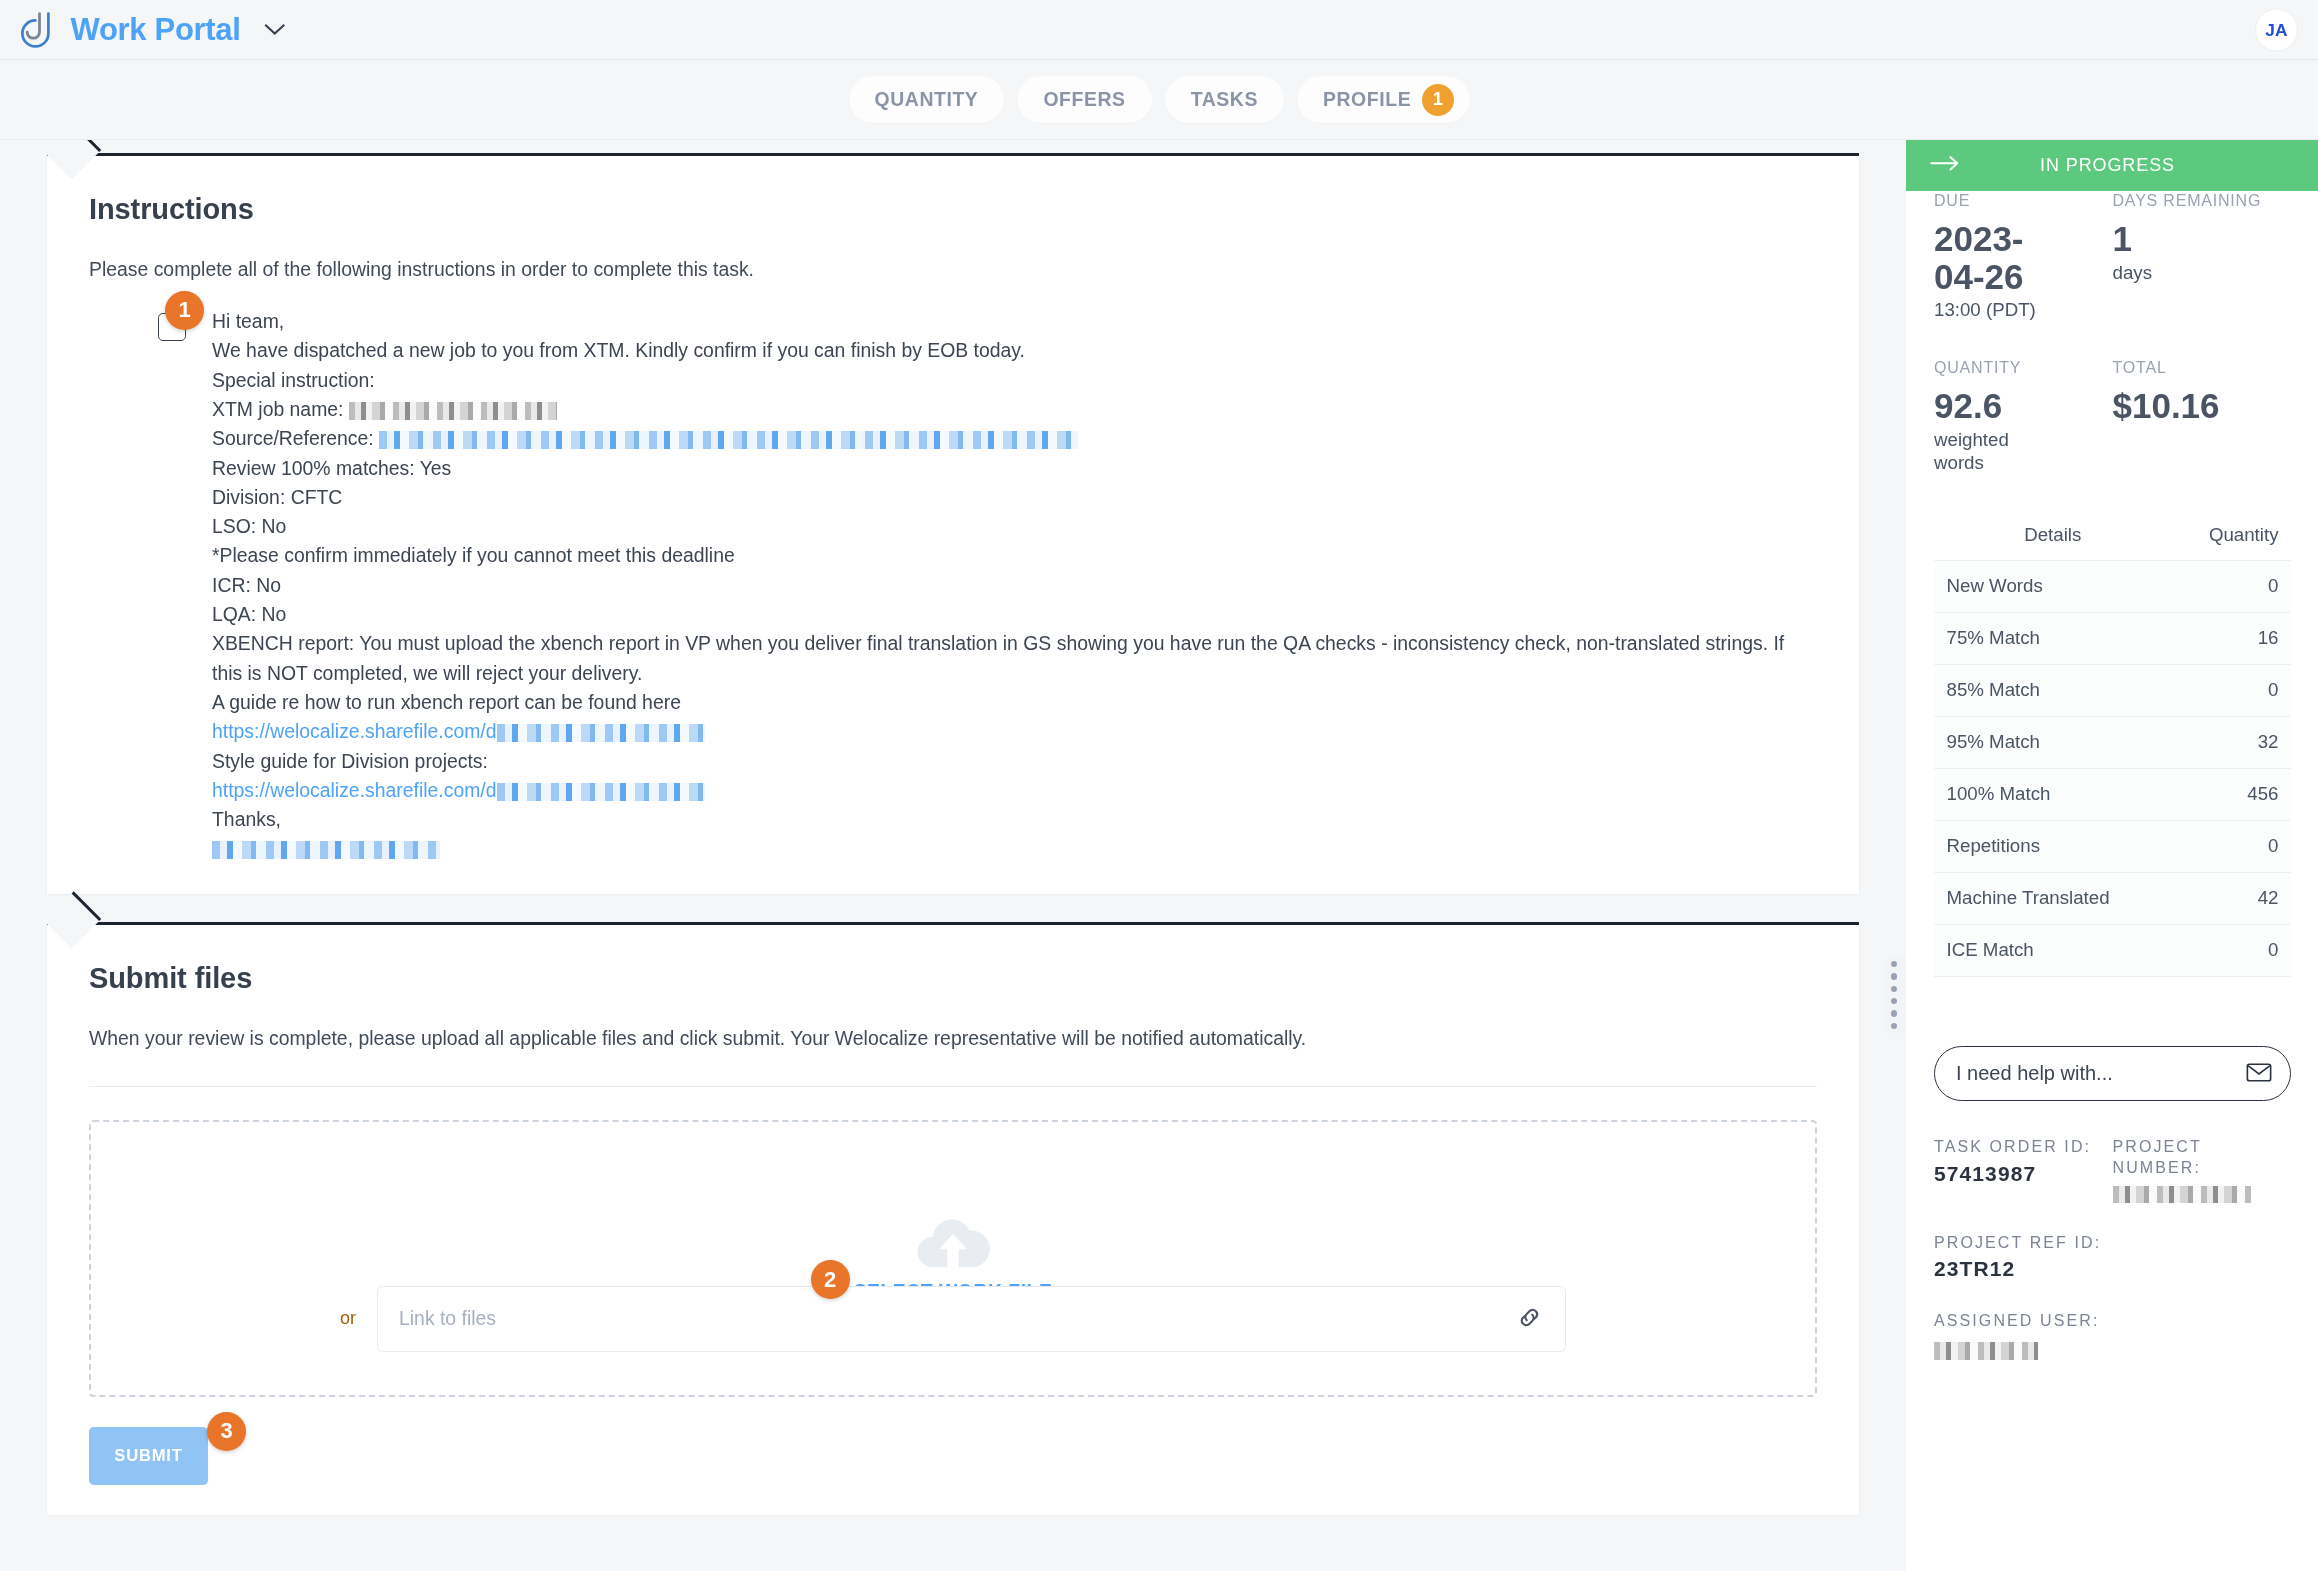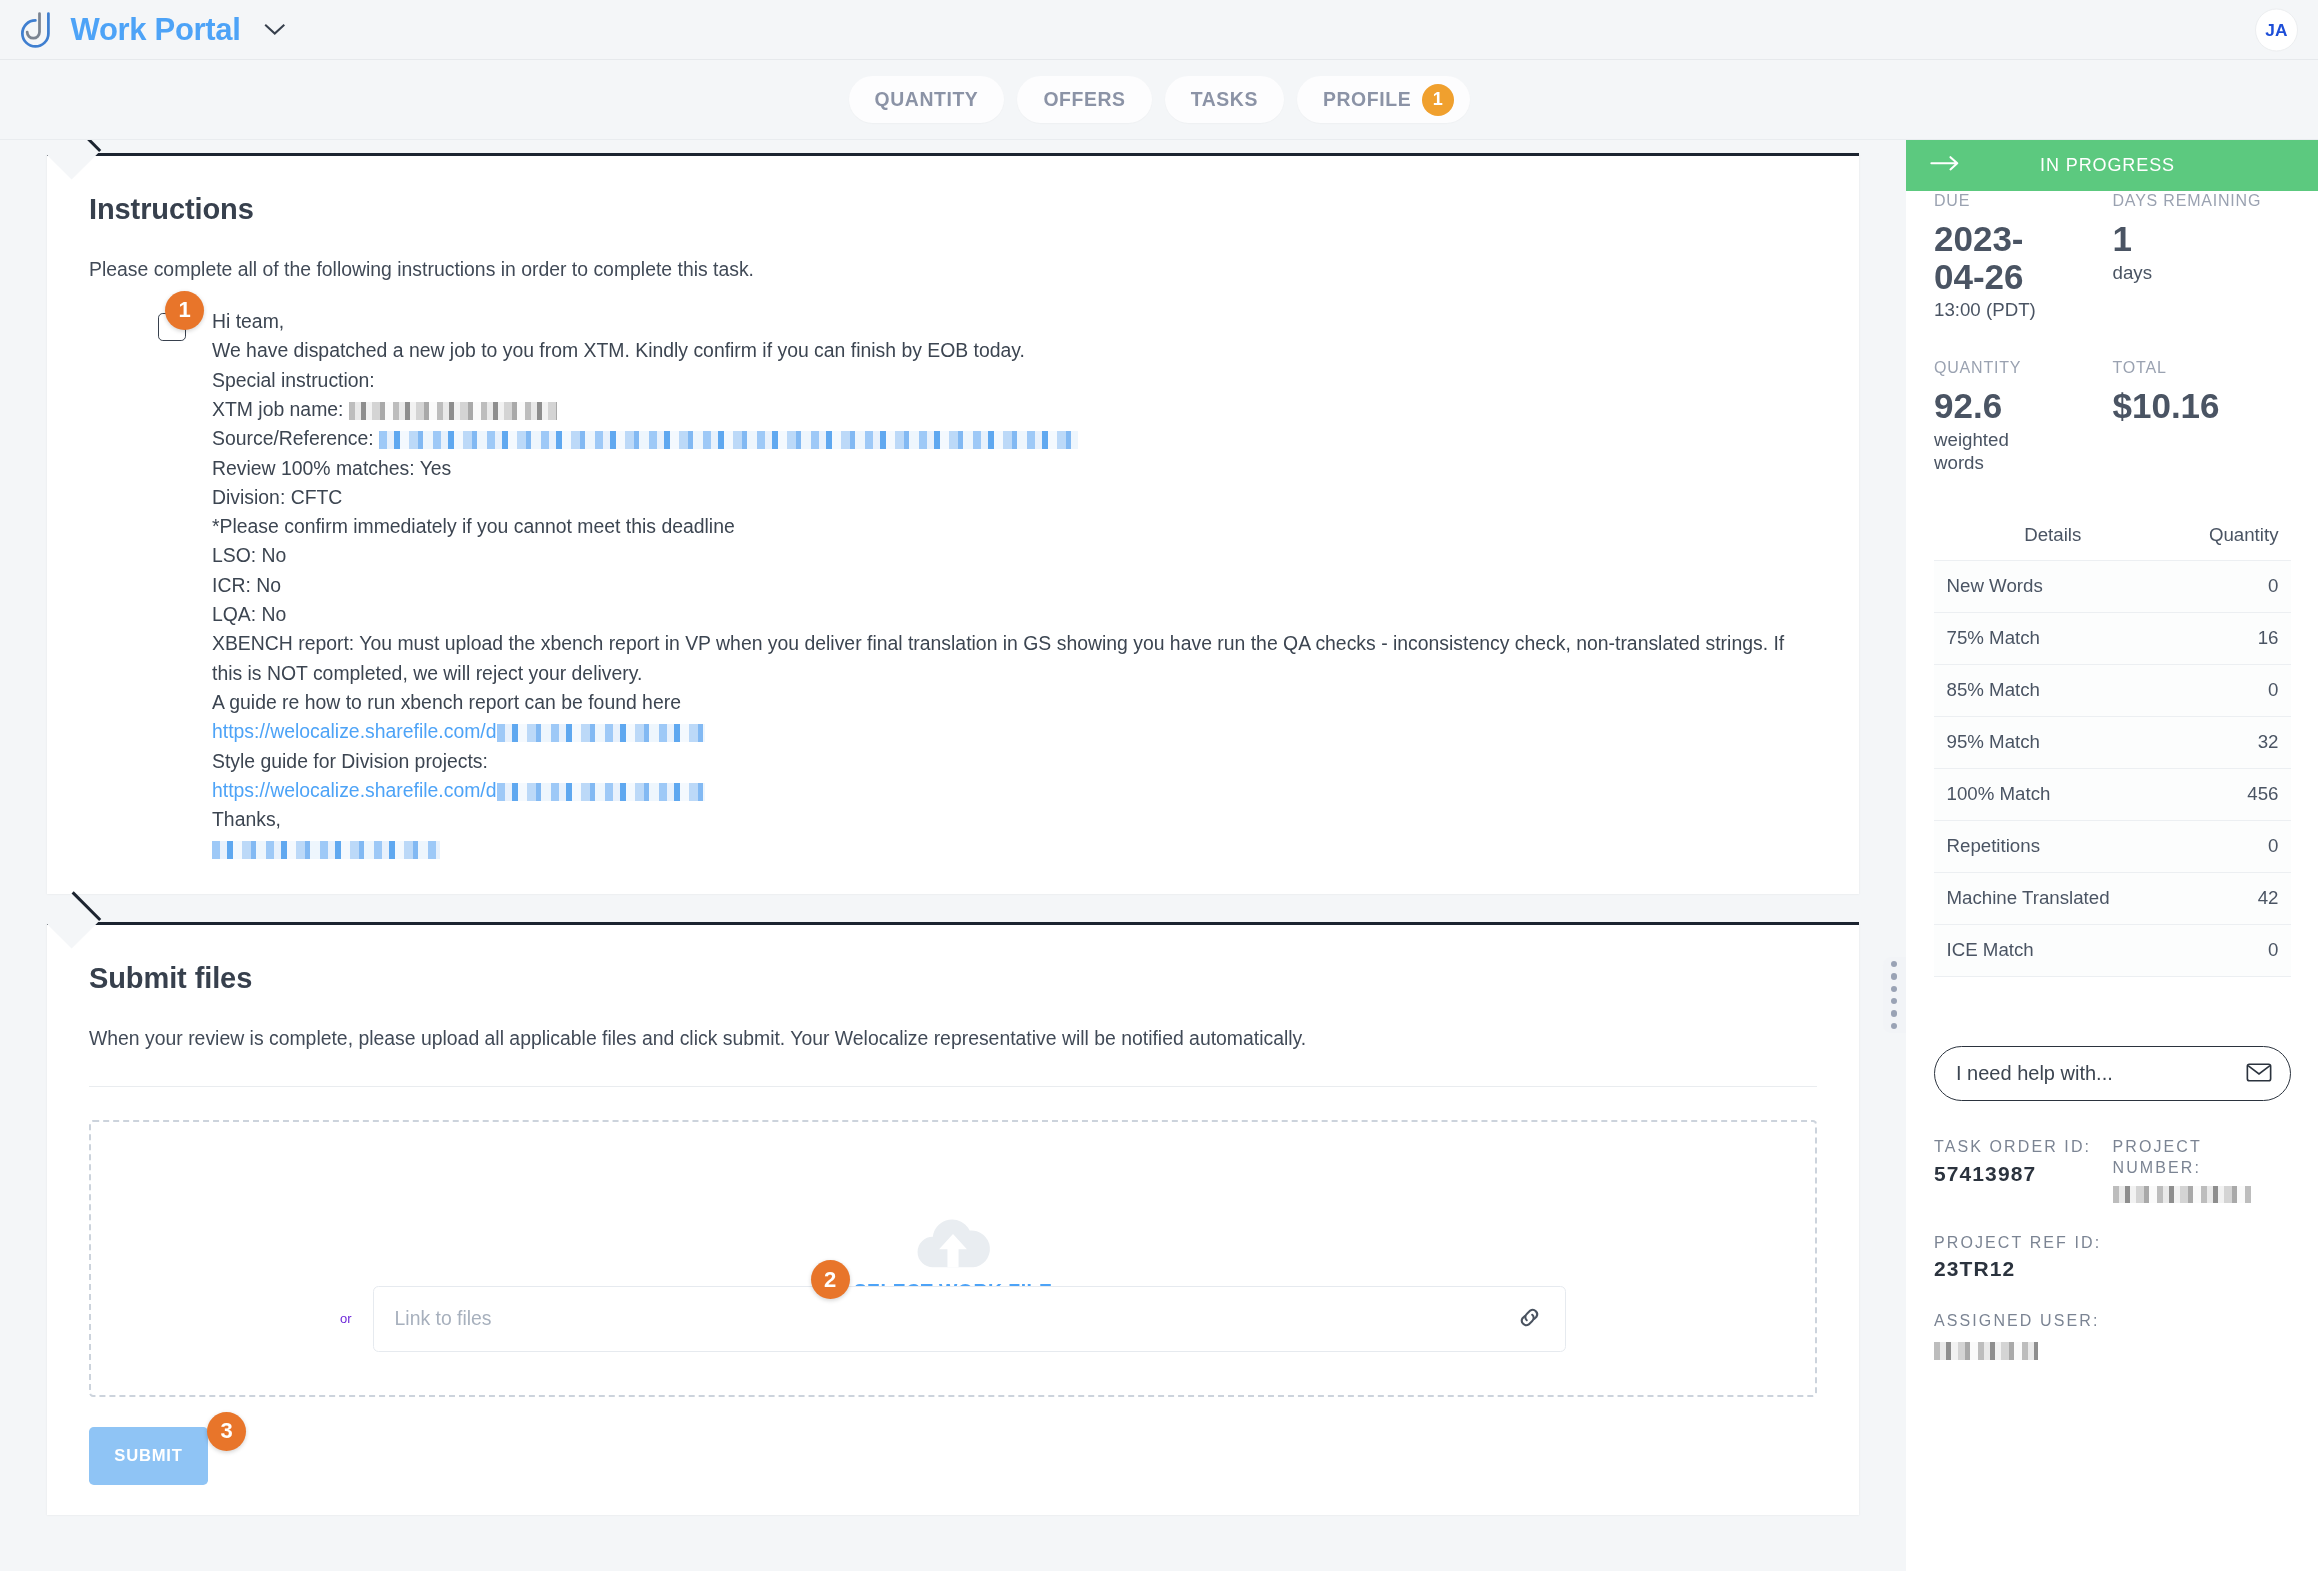--- a/index.html
+++ b/index.html
@@ -135,21 +135,21 @@
   }
   .badge-2 { left: -43px; top: -19.4px; }
   .select-label {
     font-size: 19.4px; font-weight: bold; color: #4da3f7;
     letter-spacing: 0.5px; cursor: pointer;
   }
   .link-row {
     position: absolute; left: 249px; right: 249px; bottom: 43px;
     display: flex; align-items: center; gap: 21px;
   }
-  .or-label { font-size: 13px; color: #6d28d9; }
+  .or-label { font-size: 18px; color: #a16207; }
   .link-input {
     flex: 1; height: 66px; background: #fff;
     border: 0.7px solid #e6eaef; border-radius: 5.5px;
     display: flex; align-items: center;
     padding: 0 21px;
   }
   .link-input input {
     flex: 1; border: none; outline: none; background: transparent;
     font-family: "Liberation Sans", sans-serif;
     font-size: 19.4px; color: #3c4551;
@@ -298,22 +298,22 @@
           <div>
             <span>XTM job name:</span>
             <span class="redact rd-g" style="width:208px;"></span>
           </div>
           <div>
             <span>Source/Reference:</span>
             <span class="redact rd-b" style="width:699px;"></span>
           </div>
           <div>Review 100% matches: Yes</div>
           <div>Division: CFTC</div>
+          <div>LSO: No</div>
           <div>*Please confirm immediately if you cannot meet this deadline</div>
-          <div>LSO: No</div>
           <div>ICR: No</div>
           <div>LQA: No</div>
           <div class="wrap">XBENCH report: You must upload the xbench report in VP when you deliver final translation in GS showing you have run the QA checks - inconsistency check, non-translated strings. If this is NOT completed, we will reject your delivery.</div>
           <div>A guide re how to run xbench report can be found here</div>
           <div>
             <span class="lnk">https://welocalize.sharefile.com/d</span><span class="redact rd-b" style="width:208px;"></span>
           </div>
           <div>Style guide for Division projects:</div>
           <div>
             <span class="lnk">https://welocalize.sharefile.com/d</span><span class="redact rd-b" style="width:208px;"></span>

